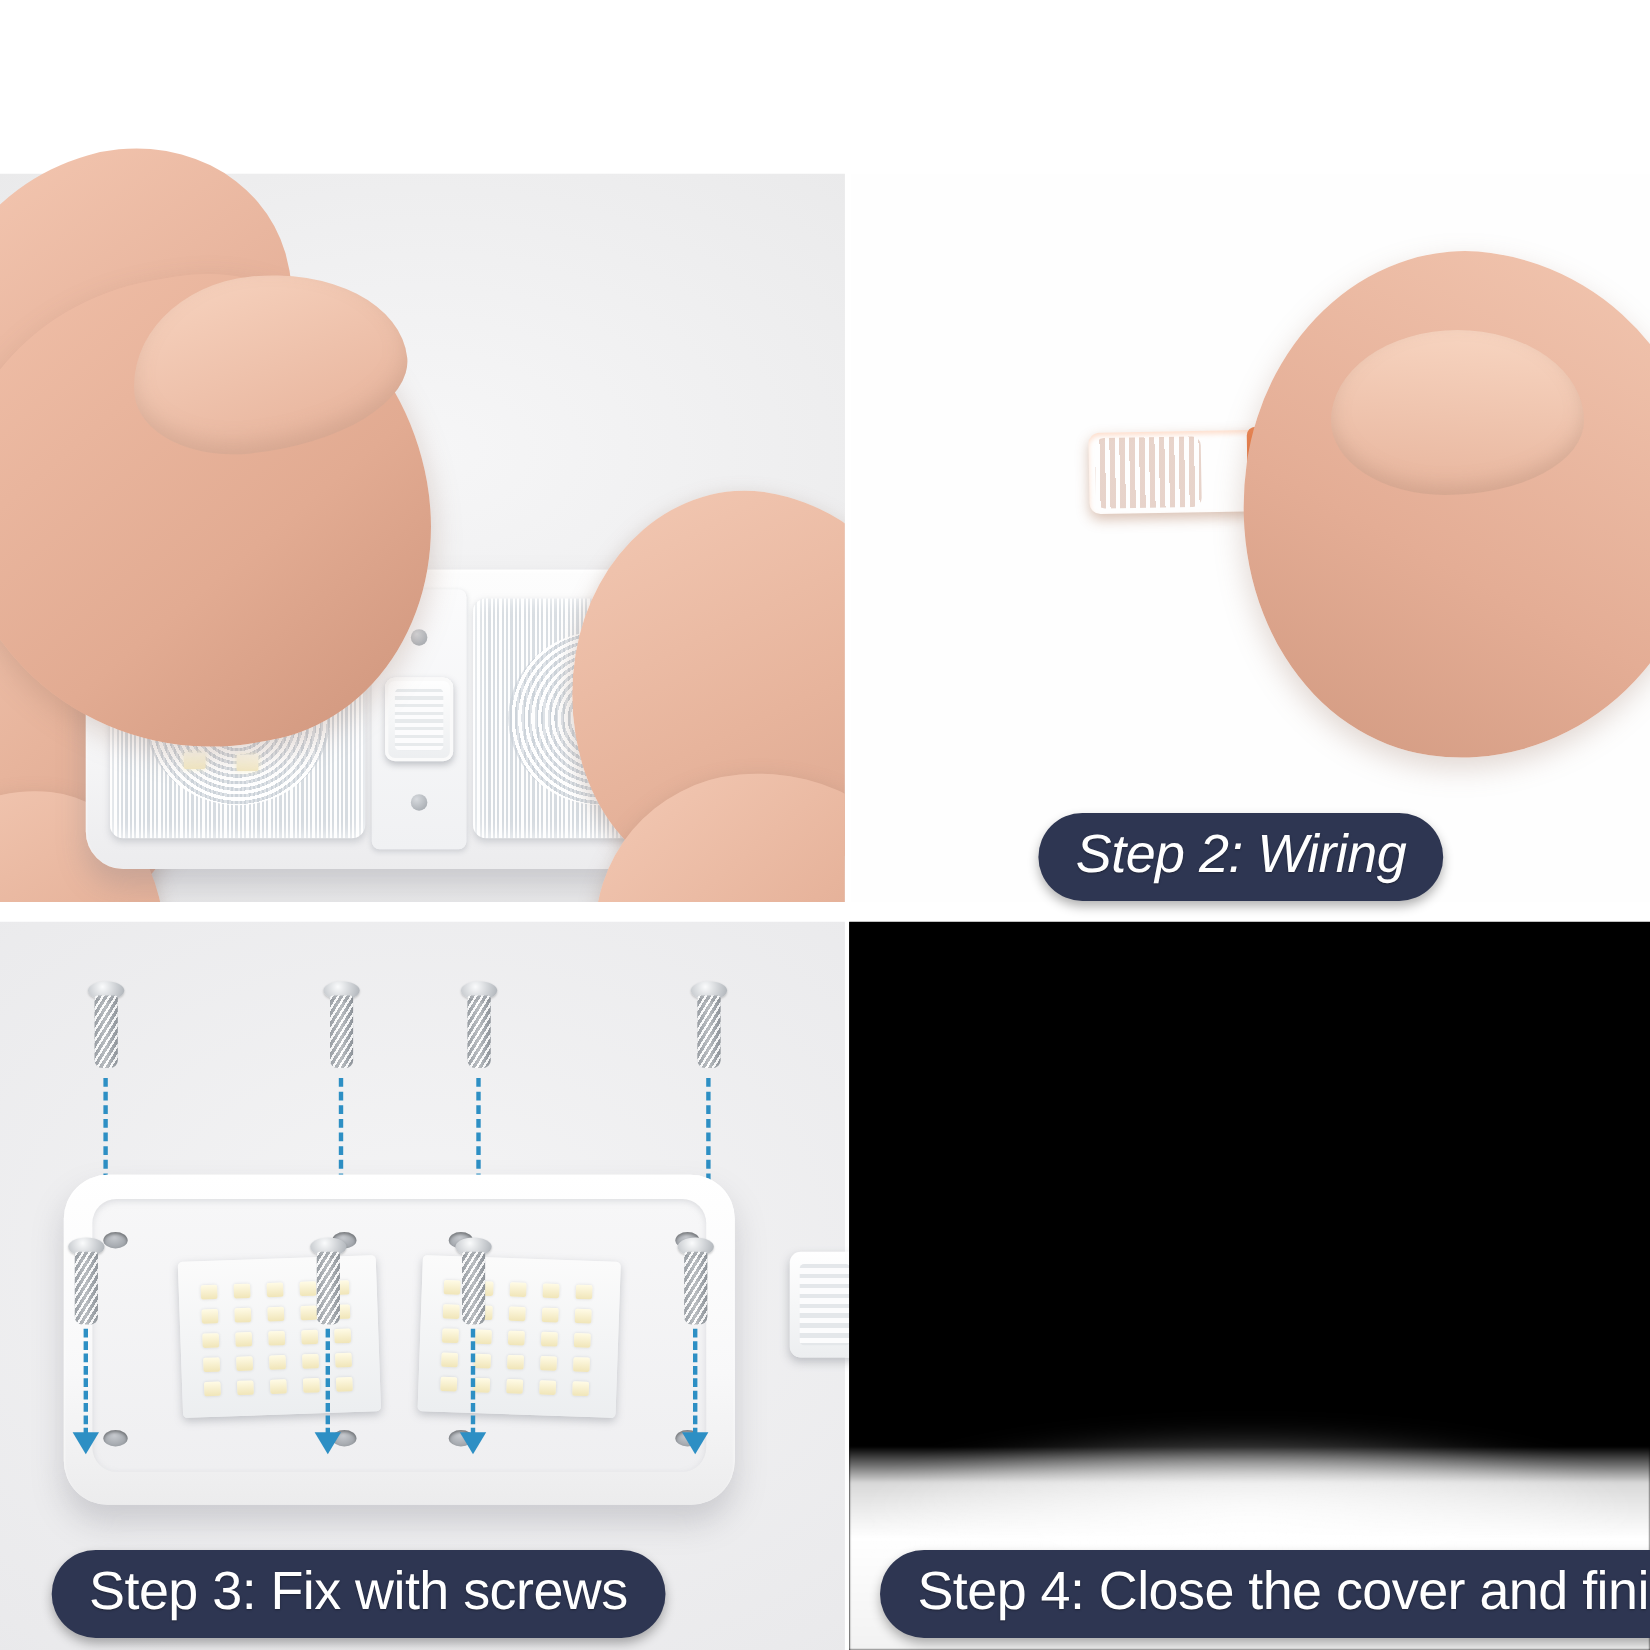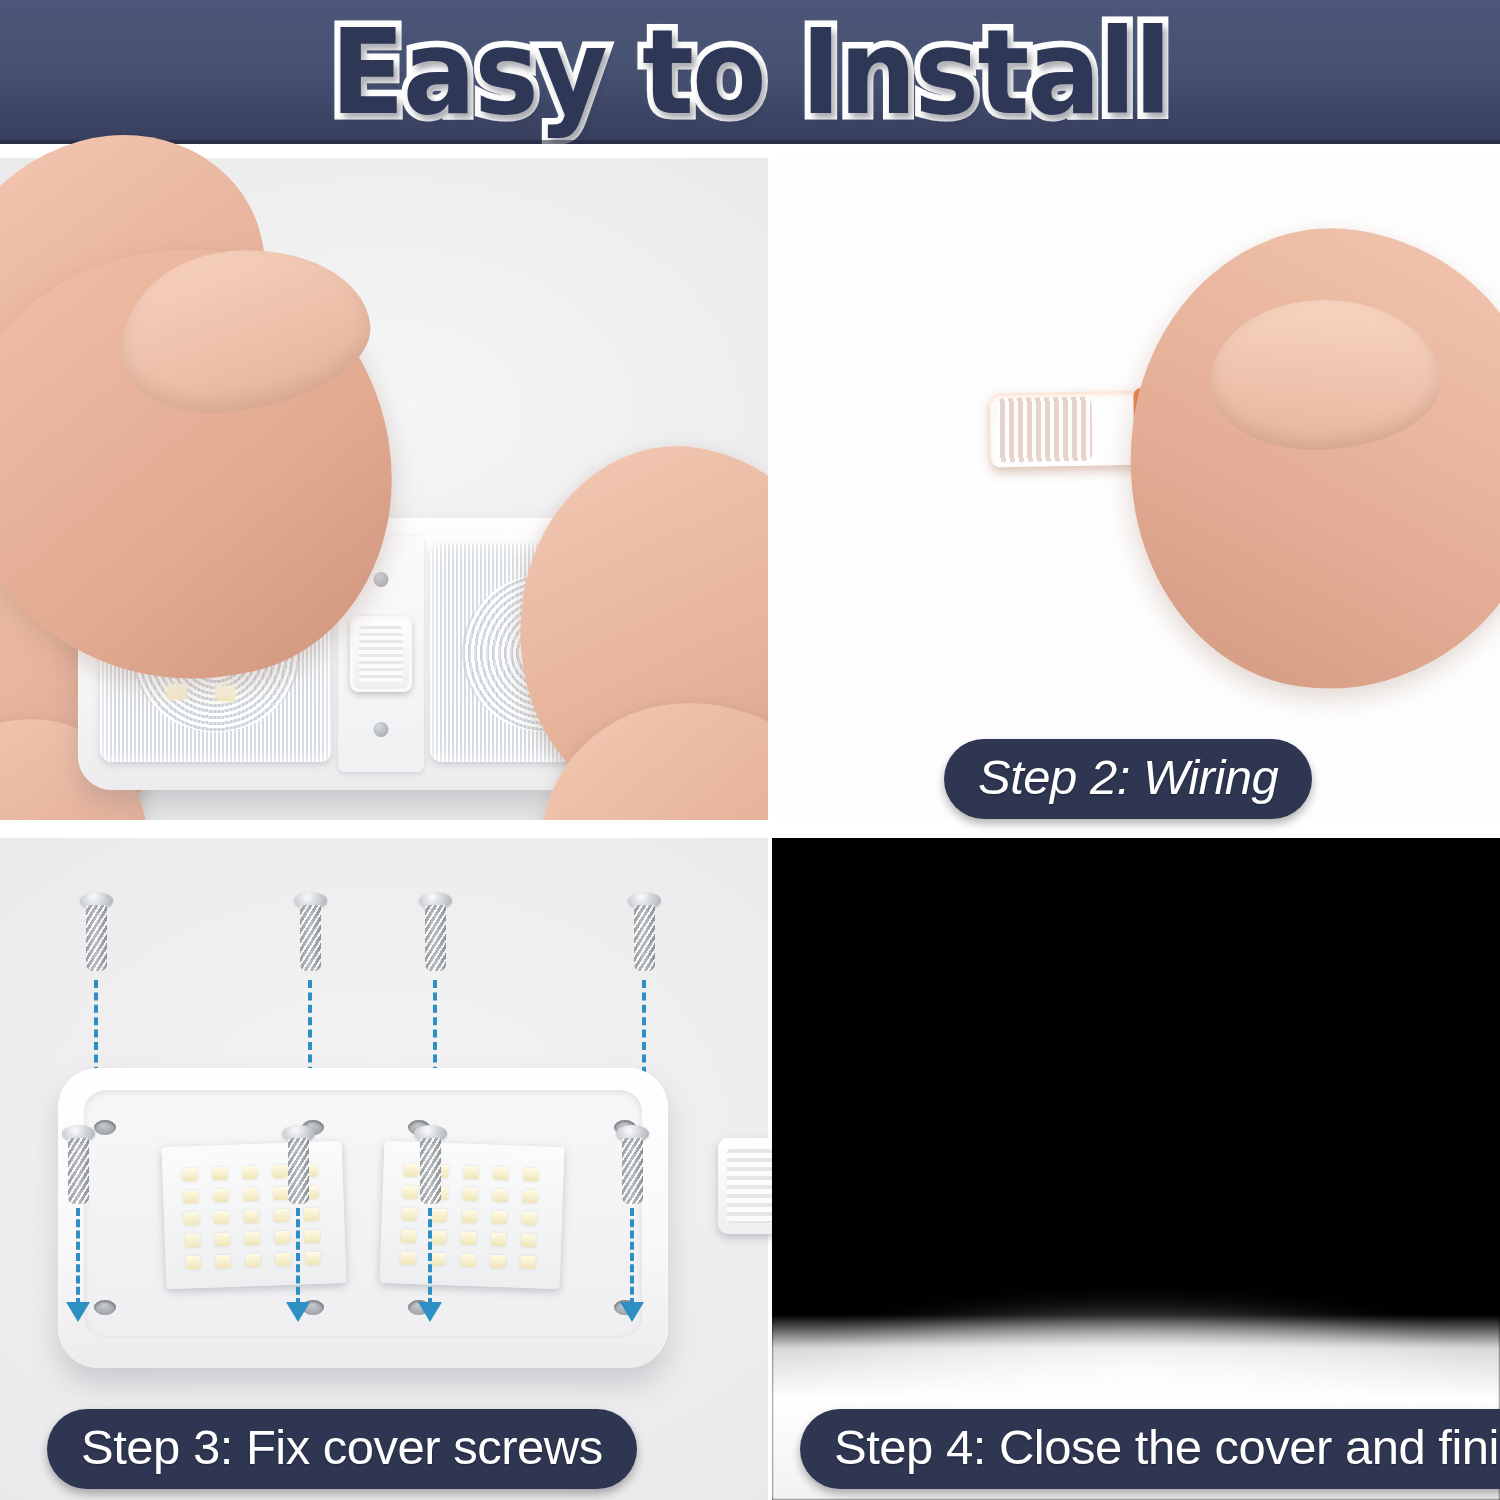--- a/index.html
+++ b/index.html
@@ -272,23 +272,20 @@
     width:700px; height:150px; border-radius:50%;
     background:radial-gradient(ellipse at 50% 50%, rgba(255,255,255,.95) 0%, rgba(255,255,255,.35) 55%, rgba(255,255,255,0) 75%);
     filter:blur(14px);
   }
 </style>
 </head>
 <body>
 
 <div class="poster">
 
-  <div class="header">
-    <div class="header-title">Easy to Install</div>
-  </div>
 
   <div class="panel p1">
     <div class="p1-bg"></div>
 
     <div class="hand hand-l"></div>
     <div class="hand hand-l2"></div>
 
     <div class="fix1">
       <div class="mount-plate">
         <div class="mscrew" style="top:36px"></div>
@@ -431,21 +428,21 @@
   <div class="screw" style="left:420px; top:1138px"></div>
   <div class="dashline" style="left:428px; top:1208px; height:98px"></div>
   <div class="arrowhead" style="left:418px; top:1302px"></div>
 
   <div class="screw" style="left:622px; top:1138px"></div>
   <div class="dashline" style="left:630px; top:1208px; height:98px"></div>
   <div class="arrowhead" style="left:620px; top:1302px"></div>
 
   <div class="switch3"></div>
 
-  <div class="badge badge-3">Step 3: Fix cover screws</div>
+  <div class="badge badge-3">Step 3: Fix with screws</div>
 
   <div class="panel p4">
     <div class="p4-bg"></div>
 
     <div class="floor"></div>
     <div class="floor-glow"></div>
 
     <div class="badge badge-4" style="left:28px; top:571px">Step 4: Close the cover and finish</div>
   </div>
 

